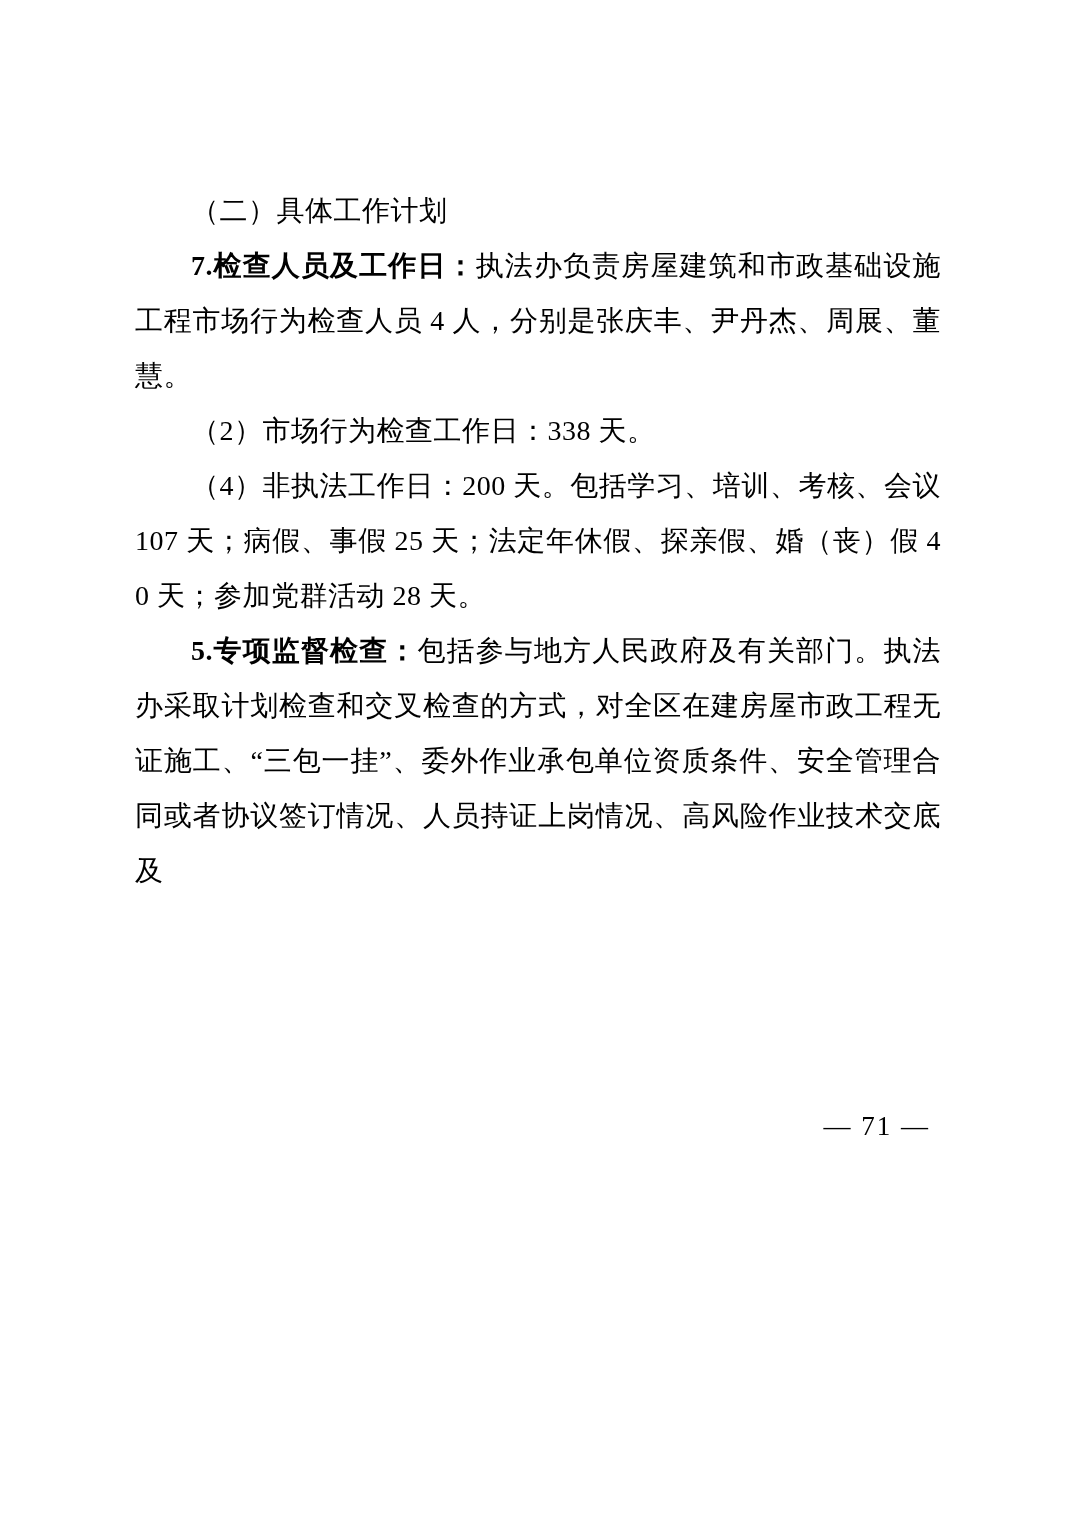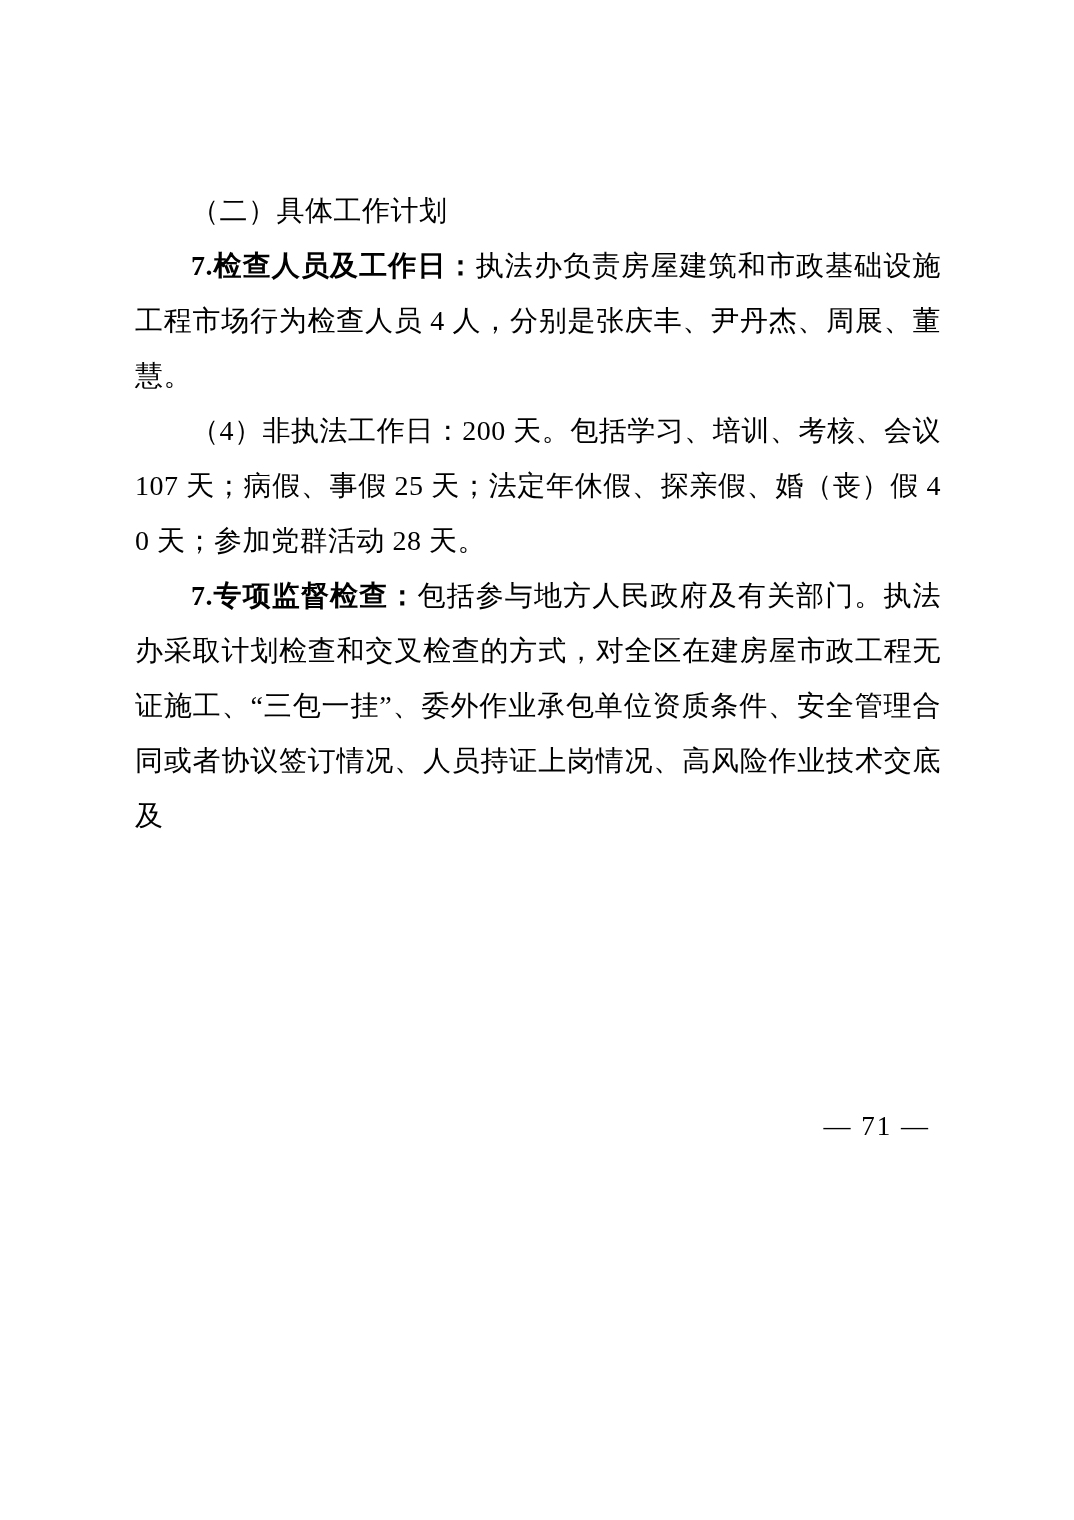--- a/index.html
+++ b/index.html
@@ -52,18 +52,19 @@
   }
 </style>
 </head>
 <body>
 
 <div class="page">
   <div class="content">
     <p class="para heading">（二）具体工作计划</p>
     <div id="paragraphs">
         <p class="para"><span class="bold">7.检查人员及工作日：</span><span>执法办负责房屋建筑和市政基础设施工程市场行为检查人员 4 人，分别是张庆丰、尹丹杰、周展、董慧。</span></p>
+        <p class="para"><span>（2）市场行为检查工作日：338 天。</span></p>
         <p class="para"><span>（4）非执法工作日：200 天。包括学习、培训、考核、会议 107 天；病假、事假 25 天；法定年休假、探亲假、婚（丧）假 40 天；参加党群活动 28 天。</span></p>
-        <p class="para"><span class="bold">7.专项监督检查：</span><span>包括参与地方人民政府及有关部门。执法办采取计划检查和交叉检查的方式，对全区在建房屋市政工程无证施工、“三包一挂”、委外作业承包单位资质条件、安全管理合同或者协议签订情况、人员持证上岗情况、高风险作业技术交底及</span></p>
+        <p class="para"><span class="bold">5.专项监督检查：</span><span>包括参与地方人民政府及有关部门。执法办采取计划检查和交叉检查的方式，对全区在建房屋市政工程无证施工、“三包一挂”、委外作业承包单位资质条件、安全管理合同或者协议签订情况、人员持证上岗情况、高风险作业技术交底及</span></p>
       </div>
   </div>
   <div class="page-number">— 71 —</div>
 </div>
 
 </body></html>

